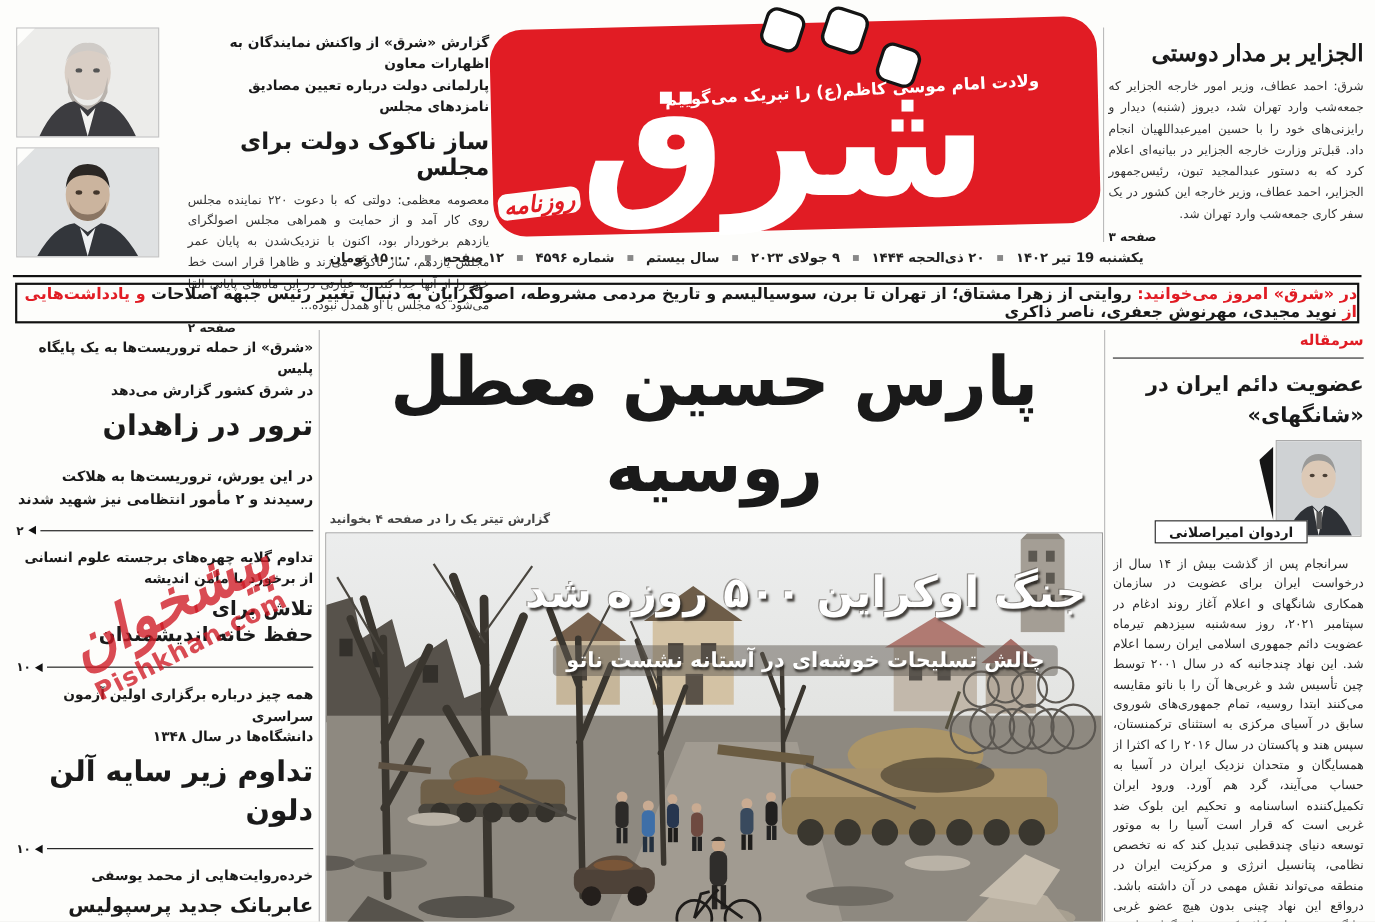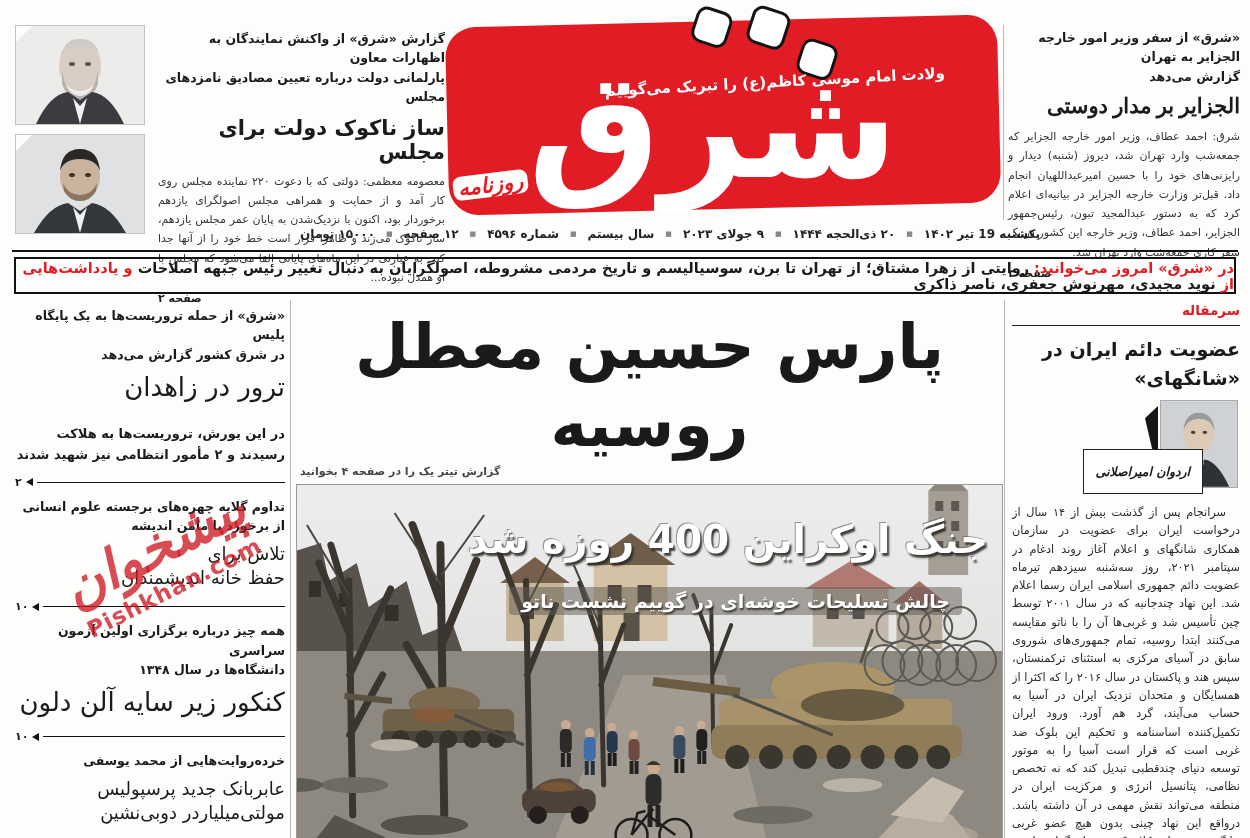--- a/index.html
+++ b/index.html
@@ -3,21 +3,21 @@
 <meta charset="utf-8">
 <style>
   * { margin:0; padding:0; box-sizing:border-box; }
   html,body { background:#e8e8e8; }
   body { font-family:"DejaVu Sans", sans-serif; }
   .page { position:relative; width:1250px; height:838px; background:#fdfdfb; margin:0 auto;
           overflow:hidden; direction:rtl; color:#1a1a1a; }
 
   
   .top-left-story { position:absolute; left:15px; top:25px; width:430px; height:218px;
-                    display:flex; flex-direction:row-reverse; gap:13px; }
+                    display:flex; flex-direction:row-reverse; gap:26px; }
   .portraits { width:130px; display:flex; flex-direction:column; gap:9px; }
   .portrait { position:relative; width:130px; height:100px; border:1px solid #c3c3c3; background:#eee; overflow:hidden; }
   .fold { position:absolute; left:0; top:0; width:0; height:0;
           border-top:16px solid #fdfdfb; border-right:16px solid transparent;
           box-shadow:-1px -1px 0 #999 inset; }
   .tls-text { flex:1; text-align:right; padding-top:4px; }
   .kicker-sm { font-size:12.5px; font-weight:bold; line-height:1.55; white-space:pre-line; }
   .tls-text .story-headline { font-size:21px; font-weight:bold; margin:9px 0 8px; }
   .story-body { font-size:11px; color:#333; line-height:1.75; text-align:justify; text-align-last:right; }
   .page-ref { font-size:11px; font-weight:bold; margin-top:5px; text-align:left; }
@@ -41,21 +41,21 @@
   .banner .red { color:#e11c24; }
 
   
   .vline { position:absolute; top:300px; bottom:0; width:1px; background:#b9b9b9; }
   .v1 { left:290px; } .v2 { left:1004px; }
 
   
   .left-col { position:absolute; left:15px; top:300px; width:270px; }
   .left-item { text-align:right; padding-top:6px; }
   .lk { font-size:12.5px; font-weight:bold; line-height:1.55; }
-  .lh { font-size:26px; font-weight:normal; line-height:1.35; margin-top:6px; white-space:pre-line; }
+  .lh { font-size:26px; font-weight:bold; line-height:1.35; margin-top:6px; white-space:pre-line; }
   .left-item:nth-of-type(2) .lh, .left-item:nth-of-type(4) .lh { font-size:18px; }
   .ls { font-size:13px; font-weight:bold; line-height:1.6; margin-top:19px; }
   .ldiv { display:flex; direction:ltr; align-items:center; gap:4px; margin:10px 0 2px; }
   .lp { font-size:11px; font-weight:bold; }
   .tick { width:0; height:0; border-top:4px solid transparent; border-bottom:4px solid transparent;
           border-right:7px solid #111; }
   .hline { flex:1; border-top:1.5px solid #111; }
 
   .watermark { position:absolute; left:-20px; top:215px; width:330px; text-align:center;
                transform:rotate(-27deg); color:rgba(206,24,36,.78); pointer-events:none; z-index:5; }
@@ -77,22 +77,22 @@
 
   
   .right-col { position:absolute; left:1012px; top:302px; width:228px; text-align:right; }
   .section-label { color:#e11c24; font-size:13.5px; font-weight:bold; letter-spacing:4px; }
   .sec-rule { border-top:1.5px solid #222; margin:7px 0 9px; }
   .ed-headline { font-size:19px; font-weight:bold; line-height:1.5; }
   .author-wrap { position:relative; height:94px; margin-top:8px; }
   .author-photo { position:absolute; right:2px; top:0; width:78px; height:88px; border:1px solid #aaa; }
   .author-wedge { position:absolute; right:82px; top:6px; width:13px; height:68px; background:#161616;
                   clip-path:polygon(100% 0, 0 18%, 100% 100%); }
-  .author-chip { position:absolute; right:37px; bottom:0; border:1.5px solid #222; background:#fff;
-                 padding:14px 12px; font-size:12.5px; font-weight:bold; z-index:2;font-style:italic; }
+  .author-chip { position:absolute; right:51px; bottom:0; border:1.5px solid #222; background:#fff;
+                 padding:2px 12px; font-size:12.5px; font-weight:bold; z-index:2; }
   .ed-body { font-size:11.3px; color:#2a2a2a; line-height:1.62; text-align:justify; text-align-last:right;
              margin-top:10px; height:356px; overflow:hidden; }
   .ed-body p { text-indent:14px; }
 </style>
 </head>
 <body>
 
 <div class="page">
 
   <section class="top-left-story">
@@ -144,22 +144,20 @@
         <rect x="360" y="20" width="34" height="34" rx="9" fill="#fff" stroke="#141414" stroke-width="3"></rect>
       </g>
       <text x="268" y="172" font-family="DejaVu Sans" font-size="148" font-weight="bold" fill="#ffffff" text-anchor="middle">شرق</text>
       <text x="330" y="82" font-family="DejaVu Sans" font-size="15" font-weight="bold" fill="#ffffff" text-anchor="middle" transform="rotate(-3 330 82)">ولادت امام موسی کاظم(ع) را تبریک می‌گوییم</text>
     </svg>
     <div class="rouzname">روزنامه</div>
   </header>
   <div class="hsep"></div>
 
   <section class="top-right-story">
-    <div class="kicker-sm">«شرق» از سفر وزیر امور خارجه الجزایر به تهران
-گزارش می‌دهد</div>
     <div class="story-headline">الجزایر بر مدار دوستی</div>
     <div class="story-body">شرق: احمد عطاف، وزیر امور خارجه الجزایر که جمعه‌شب وارد تهران شد، دیروز (شنبه) دیدار و رایزنی‌های خود را با حسین امیرعبداللهیان انجام داد. قبل‌تر وزارت خارجه الجزایر در بیانیه‌ای اعلام کرد که به دستور عبدالمجید تبون، رئیس‌جمهور الجزایر، احمد عطاف، وزیر خارجه این کشور در یک سفر کاری جمعه‌شب وارد تهران شد.</div>
     <div class="page-ref">صفحه ۳</div>
   </section>
 
   <div class="dateline">
       <span>یکشنبه 19 تیر ۱۴۰۲</span>
       <span class="dsep">■</span>
       <span>۲۰ ذی‌الحجه ۱۴۴۴</span>
       <span class="dsep">■</span>
@@ -205,21 +203,21 @@
       <div class="ldiv">
         <span class="lp">۱۰</span>
         <span class="tick"></span>
         <span class="hline"></span>
       </div>
     </div>
 
     <div class="left-item">
       <div class="lk kicker-sm">همه چیز درباره برگزاری اولین آزمون سراسری
 دانشگاه‌ها در سال ۱۳۴۸</div>
-      <div class="lh">کنکور زیر سایه آلن دلون</div>
+      <div class="lh">تداوم زیر سایه آلن دلون</div>
 
       <div class="ldiv">
         <span class="lp">۱۰</span>
         <span class="tick"></span>
         <span class="hline"></span>
       </div>
     </div>
 
     <div class="left-item">
       <div class="lk kicker-sm">خرده‌روایت‌هایی از محمد یوسفی</div>
@@ -405,22 +403,22 @@
             <ellipse cx="640" cy="350" rx="46" ry="11" fill="#a79f90"></ellipse>
           <ellipse cx="100" cy="260" rx="24" ry="6" fill="#b9b2a6"></ellipse>
             <ellipse cx="420," ,="" cy="300" rx="28" ry="7" fill="#5f5b55"></ellipse>
           <polygon points="560,380 620,318 660,330 700,380" fill="#b7ae9f"></polygon>
           <polygon points="598,330 640,292 672,306 650,338" fill="#c6bdae"></polygon>
           <polygon points="0,380 40,330 90,352 120,380" fill="#57534c"></polygon>
           <line x1="440" y1="210" x2="540" y2="250" stroke="#4e4a44" stroke-width="3"></line>
           <line x1="160" y1="230" x2="230" y2="260" stroke="#4e4a44" stroke-width="3"></line>
         </g>
       </svg>
-      <div class="photo-title">جنگ اوکراین 400 روزه شد</div>
-      <div class="photo-sub">چالش تسلیحات خوشه‌ای در گوییم نشست ناتو</div>
+      <div class="photo-title">جنگ اوکراین ۵۰۰ روزه شد</div>
+      <div class="photo-sub">چالش تسلیحات خوشه‌ای در آستانه نشست ناتو</div>
     </div>
   </section>
 
   <aside class="right-col">
     <div class="section-label">سرمقاله</div>
     <div class="sec-rule"></div>
     <div class="ed-headline">عضویت دائم ایران در «شانگهای»</div>
     <div class="author-wrap">
       <div class="author-wedge"></div>
       <svg class="author-photo" viewBox="0 0 78 88">

